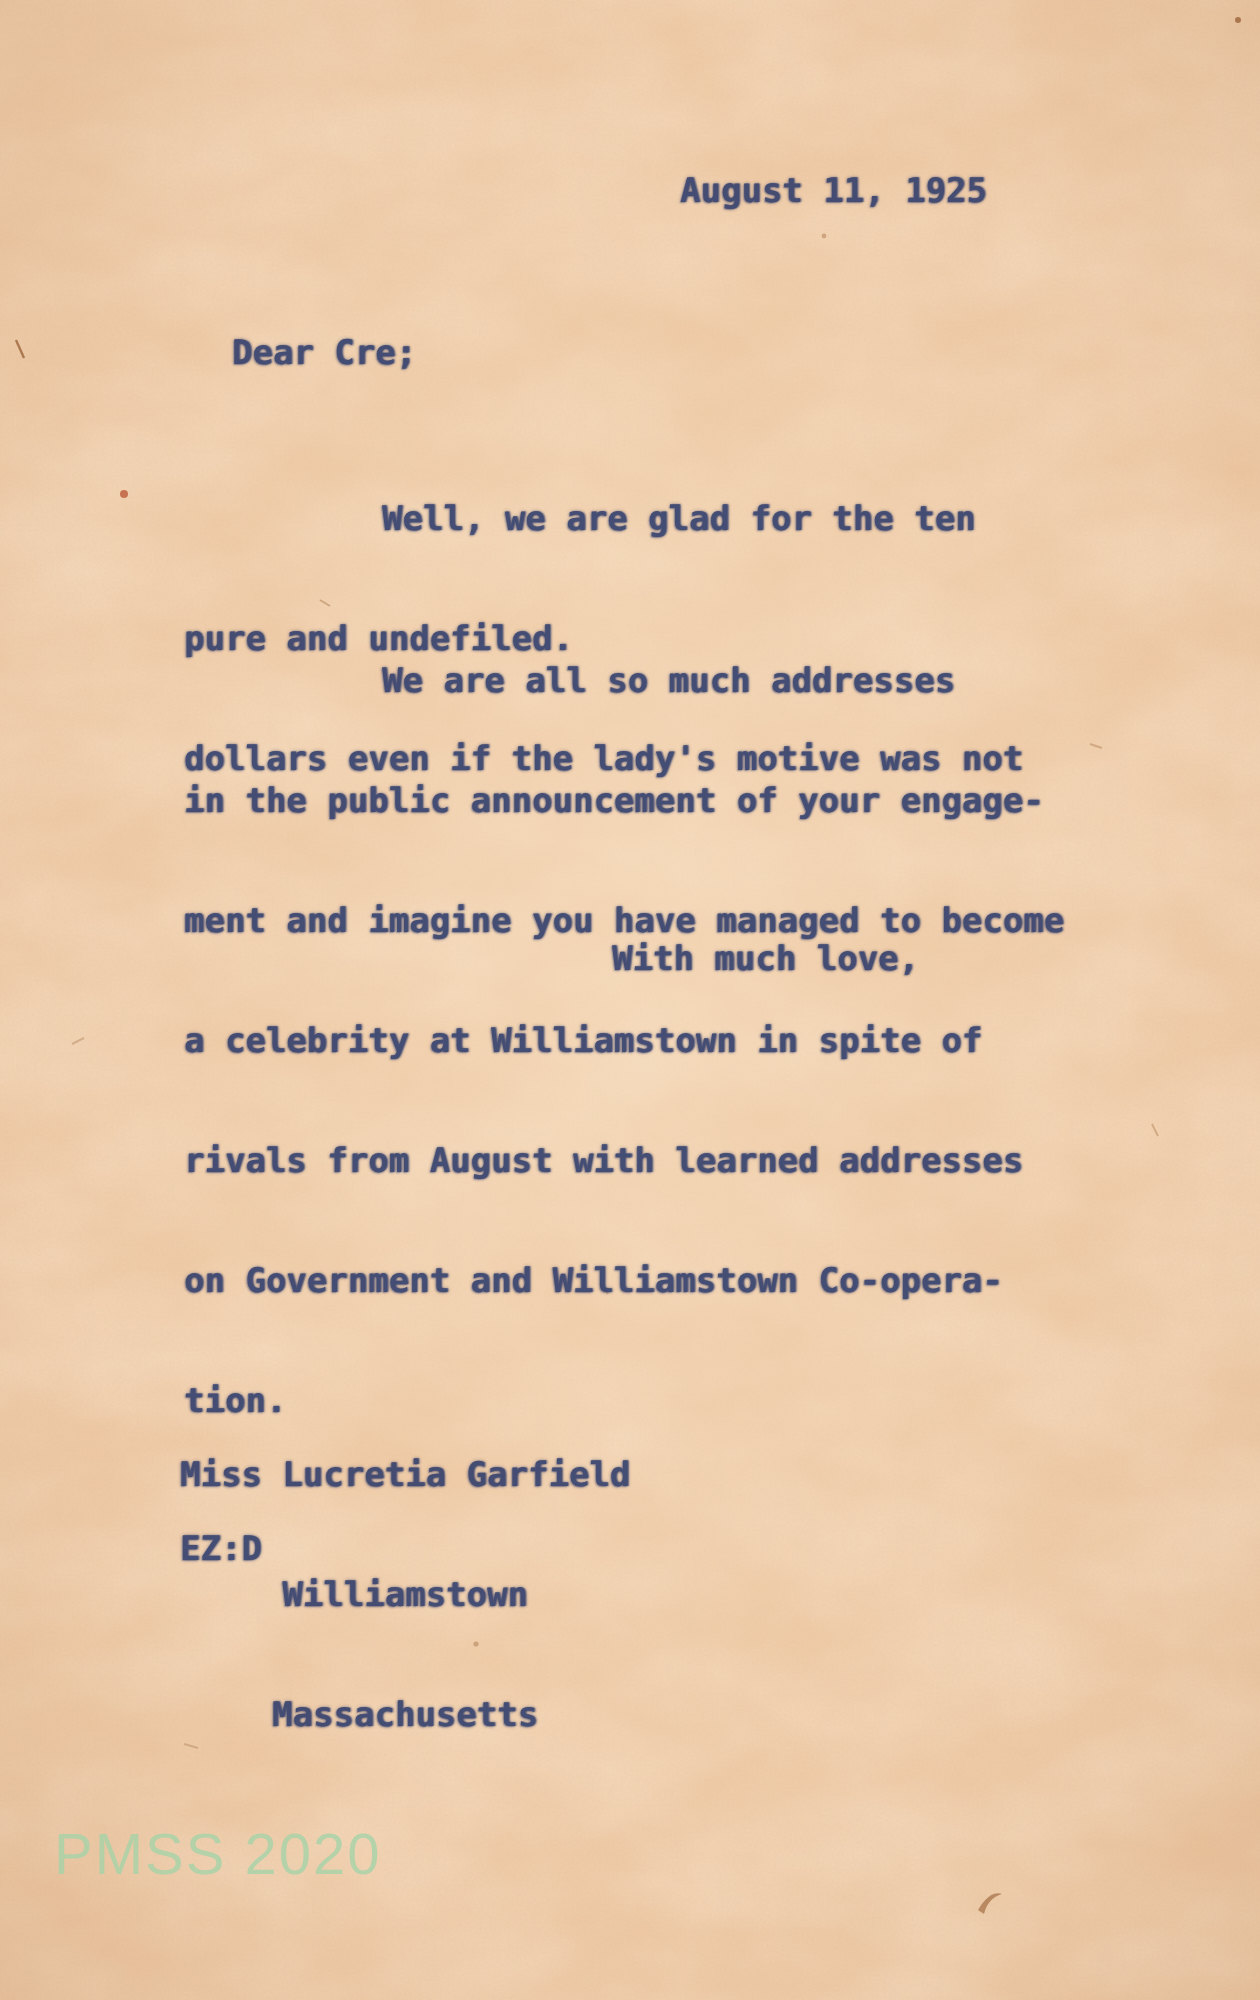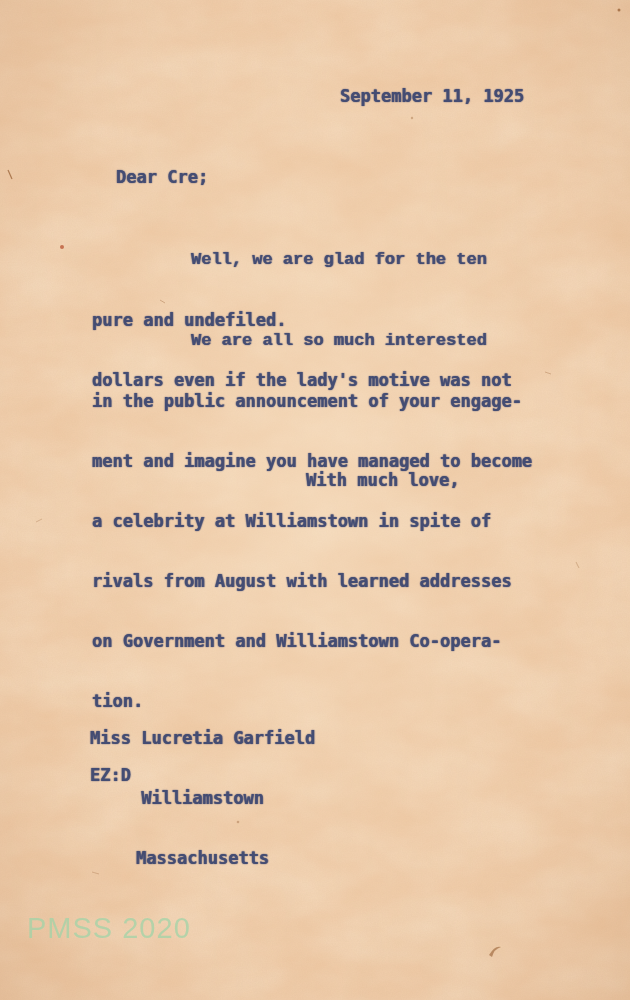--- a/index.html
+++ b/index.html
@@ -32,21 +32,21 @@
     letter-spacing: 0px;
     white-space: pre;
     text-shadow:
       0.6px 0 0.8px rgba(46, 58, 104, 0.75),
       -0.5px 0.3px 0.8px rgba(46, 58, 104, 0.45),
       0 0 2px rgba(60, 70, 120, 0.35);
     opacity: 0.92;
     z-index: 2;
   }
   .para .line { white-space: pre; }
-  .indent { padding-left: 99px; font-family: Liberation Mono, monospace; }
+  .indent { padding-left: 99px; }
   .date-line      { left: 340px; top: 86px; }
   .salutation     { left: 92px;  top: 167px; padding-left: 24px; }
   .para-1         { left: 92px;  top: 210px; }
   .para-2         { left: 92px;  top: 291px; }
   .closing        { left: 306px; top: 470px; }
   .recipient      { left: 90px;  top: 688px; text-align: center; }
   .initials       { left: 90px;  top: 765px; }
   .watermark {
     position: absolute;
     left: 27px;
@@ -99,32 +99,32 @@
       <path d="M545 372 l6 2" stroke-width="1" fill="none" opacity="0.45"></path>
       <path d="M300 642 l4 5" stroke-width="1" fill="none" opacity="0.4"></path>
       <path d="M92 872 l7 2" stroke-width="1" fill="none" opacity="0.4"></path>
       <path d="M576 562 l3 6" stroke-width="1" fill="none" opacity="0.45"></path>
       <path d="M36 522 l6 -3" stroke-width="1" fill="none" opacity="0.4"></path>
       <circle cx="412" cy="118" r="1.2" stroke="none" opacity="0.5"></circle>
       <circle cx="238" cy="822 " r="1.3" stroke="none" opacity="0.5"></circle>
     </g>
   </svg>
 
-  <div class="typed date-line">September 11, 1925</div>
+  <div class="typed date-line">August 11, 1925</div>
 
   <div class="typed salutation">Dear Cre;</div>
 
   <div class="typed para para-1">
     <div class="line indent">Well, we are glad for the ten</div>
     <div class="line">pure and undefiled.</div>
     <div class="line">dollars even if the lady's motive was not</div>
   </div>
 
   <div class="typed para para-2">
-    <div class="line indent">We are all so much interested</div>
+    <div class="line indent">We are all so much addresses</div>
     <div class="line">in the public announcement of your engage-</div>
     <div class="line">ment and imagine you have managed to become</div>
     <div class="line">a celebrity at Williamstown in spite of</div>
     <div class="line">rivals from August with learned addresses</div>
     <div class="line">on Government and Williamstown Co-opera-</div>
     <div class="line">tion.</div>
   </div>
 
   <div class="typed closing">With much love,</div>
 

